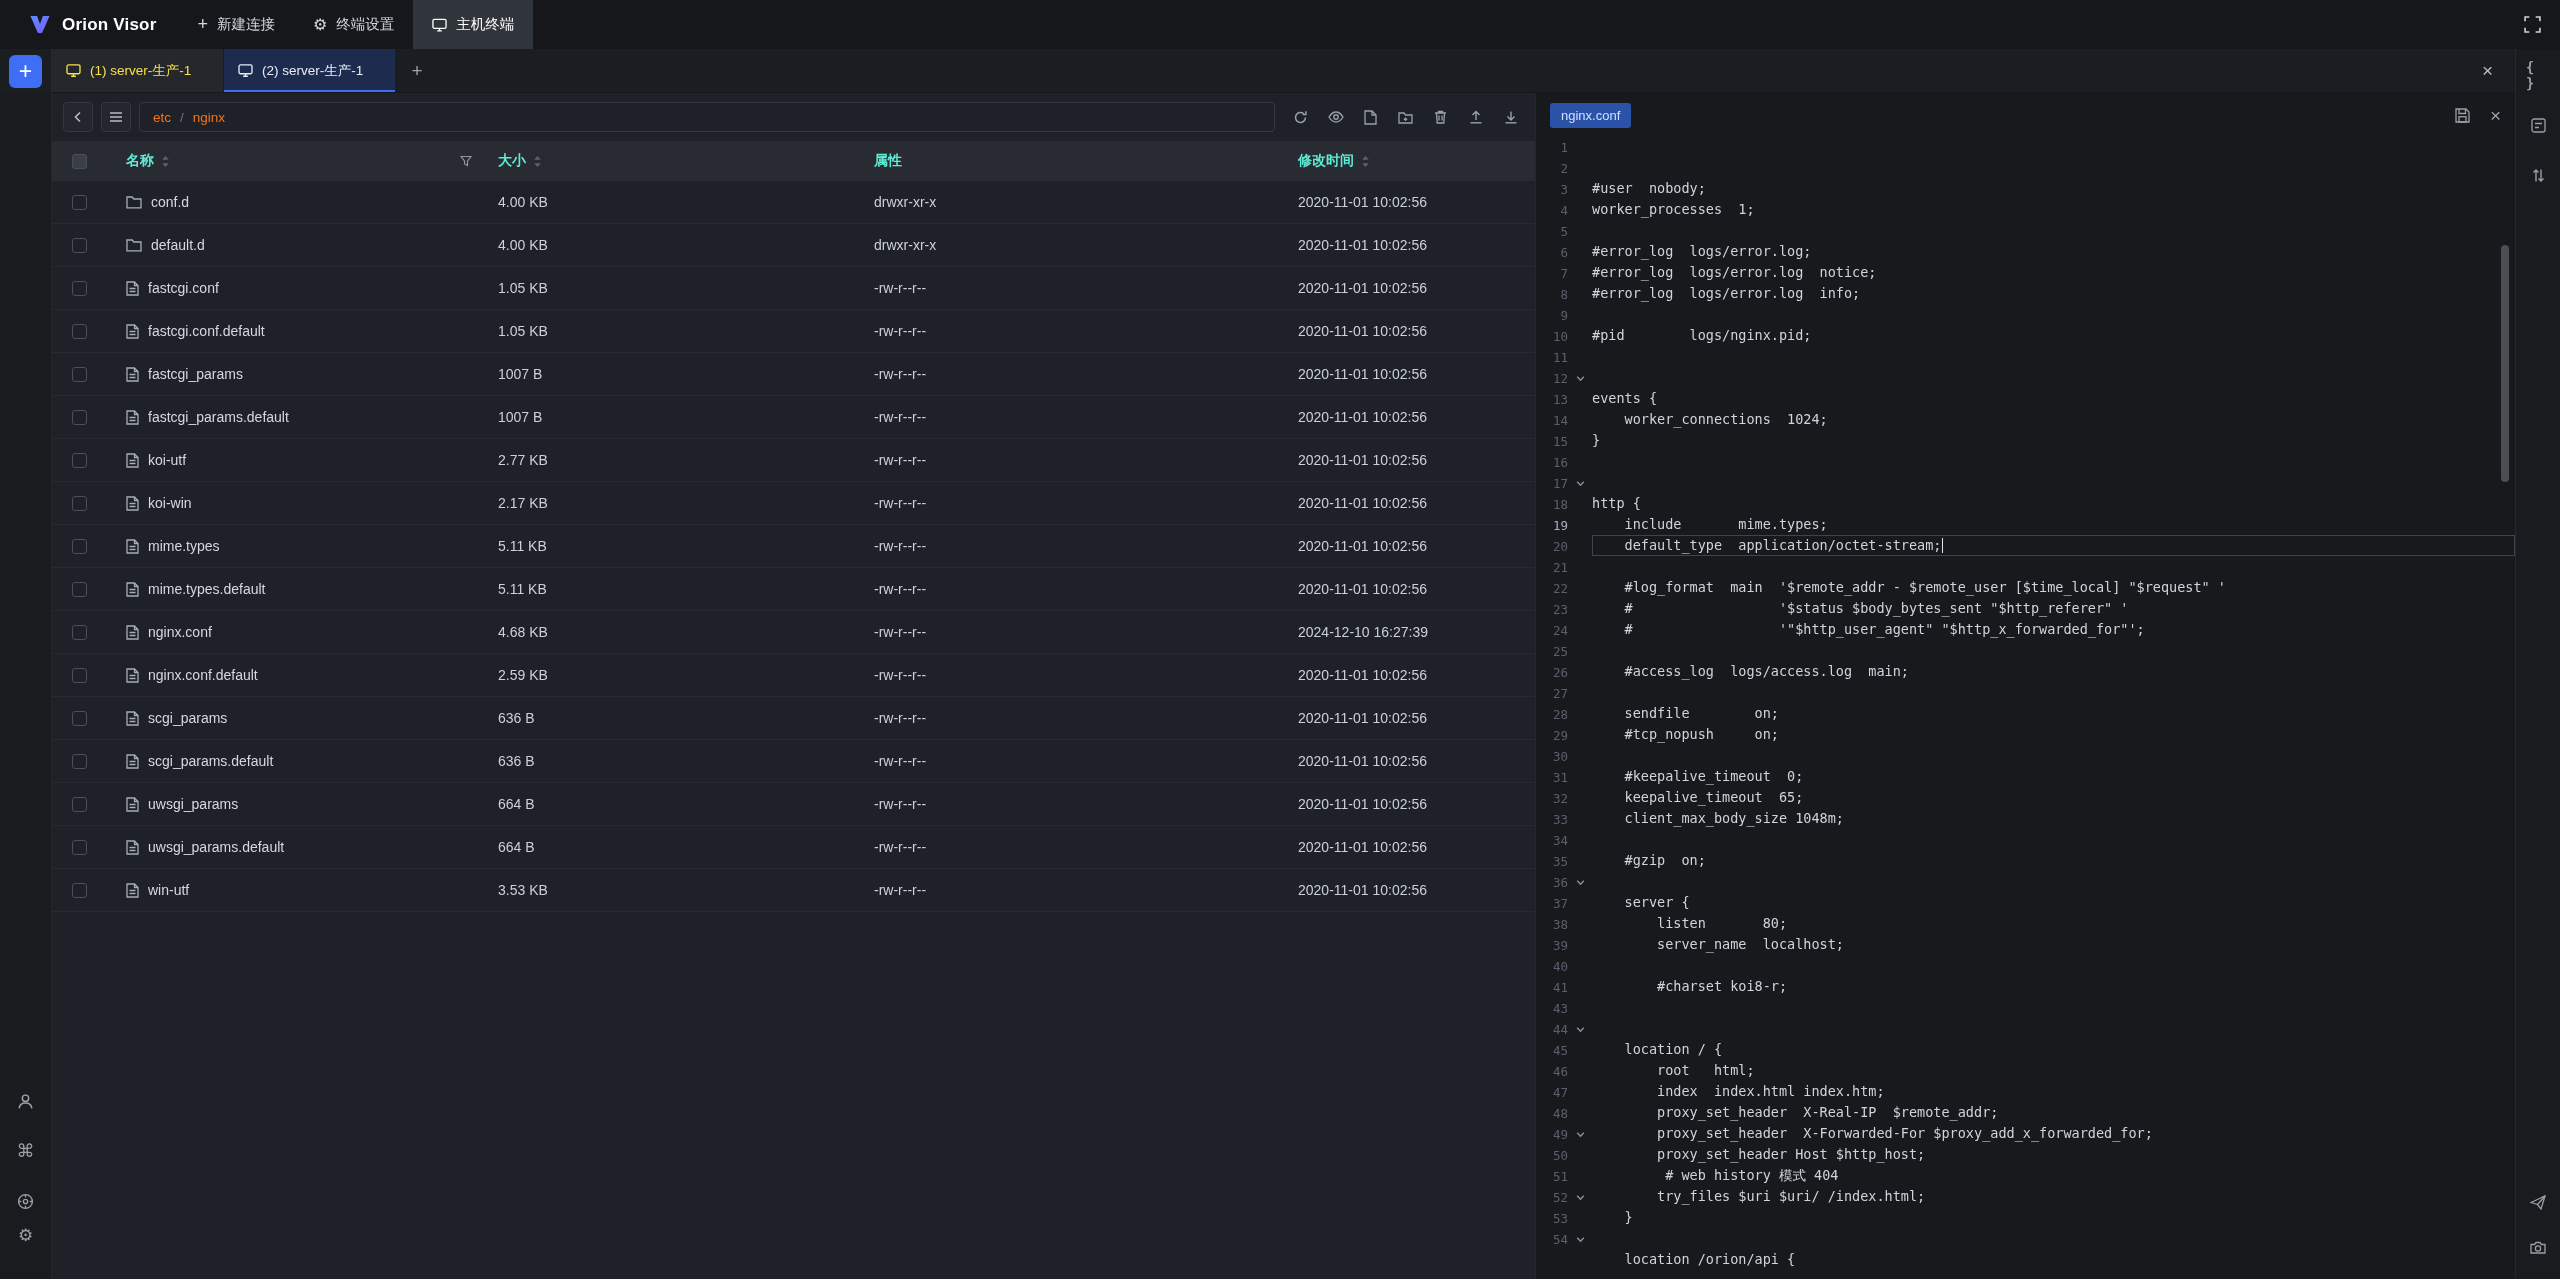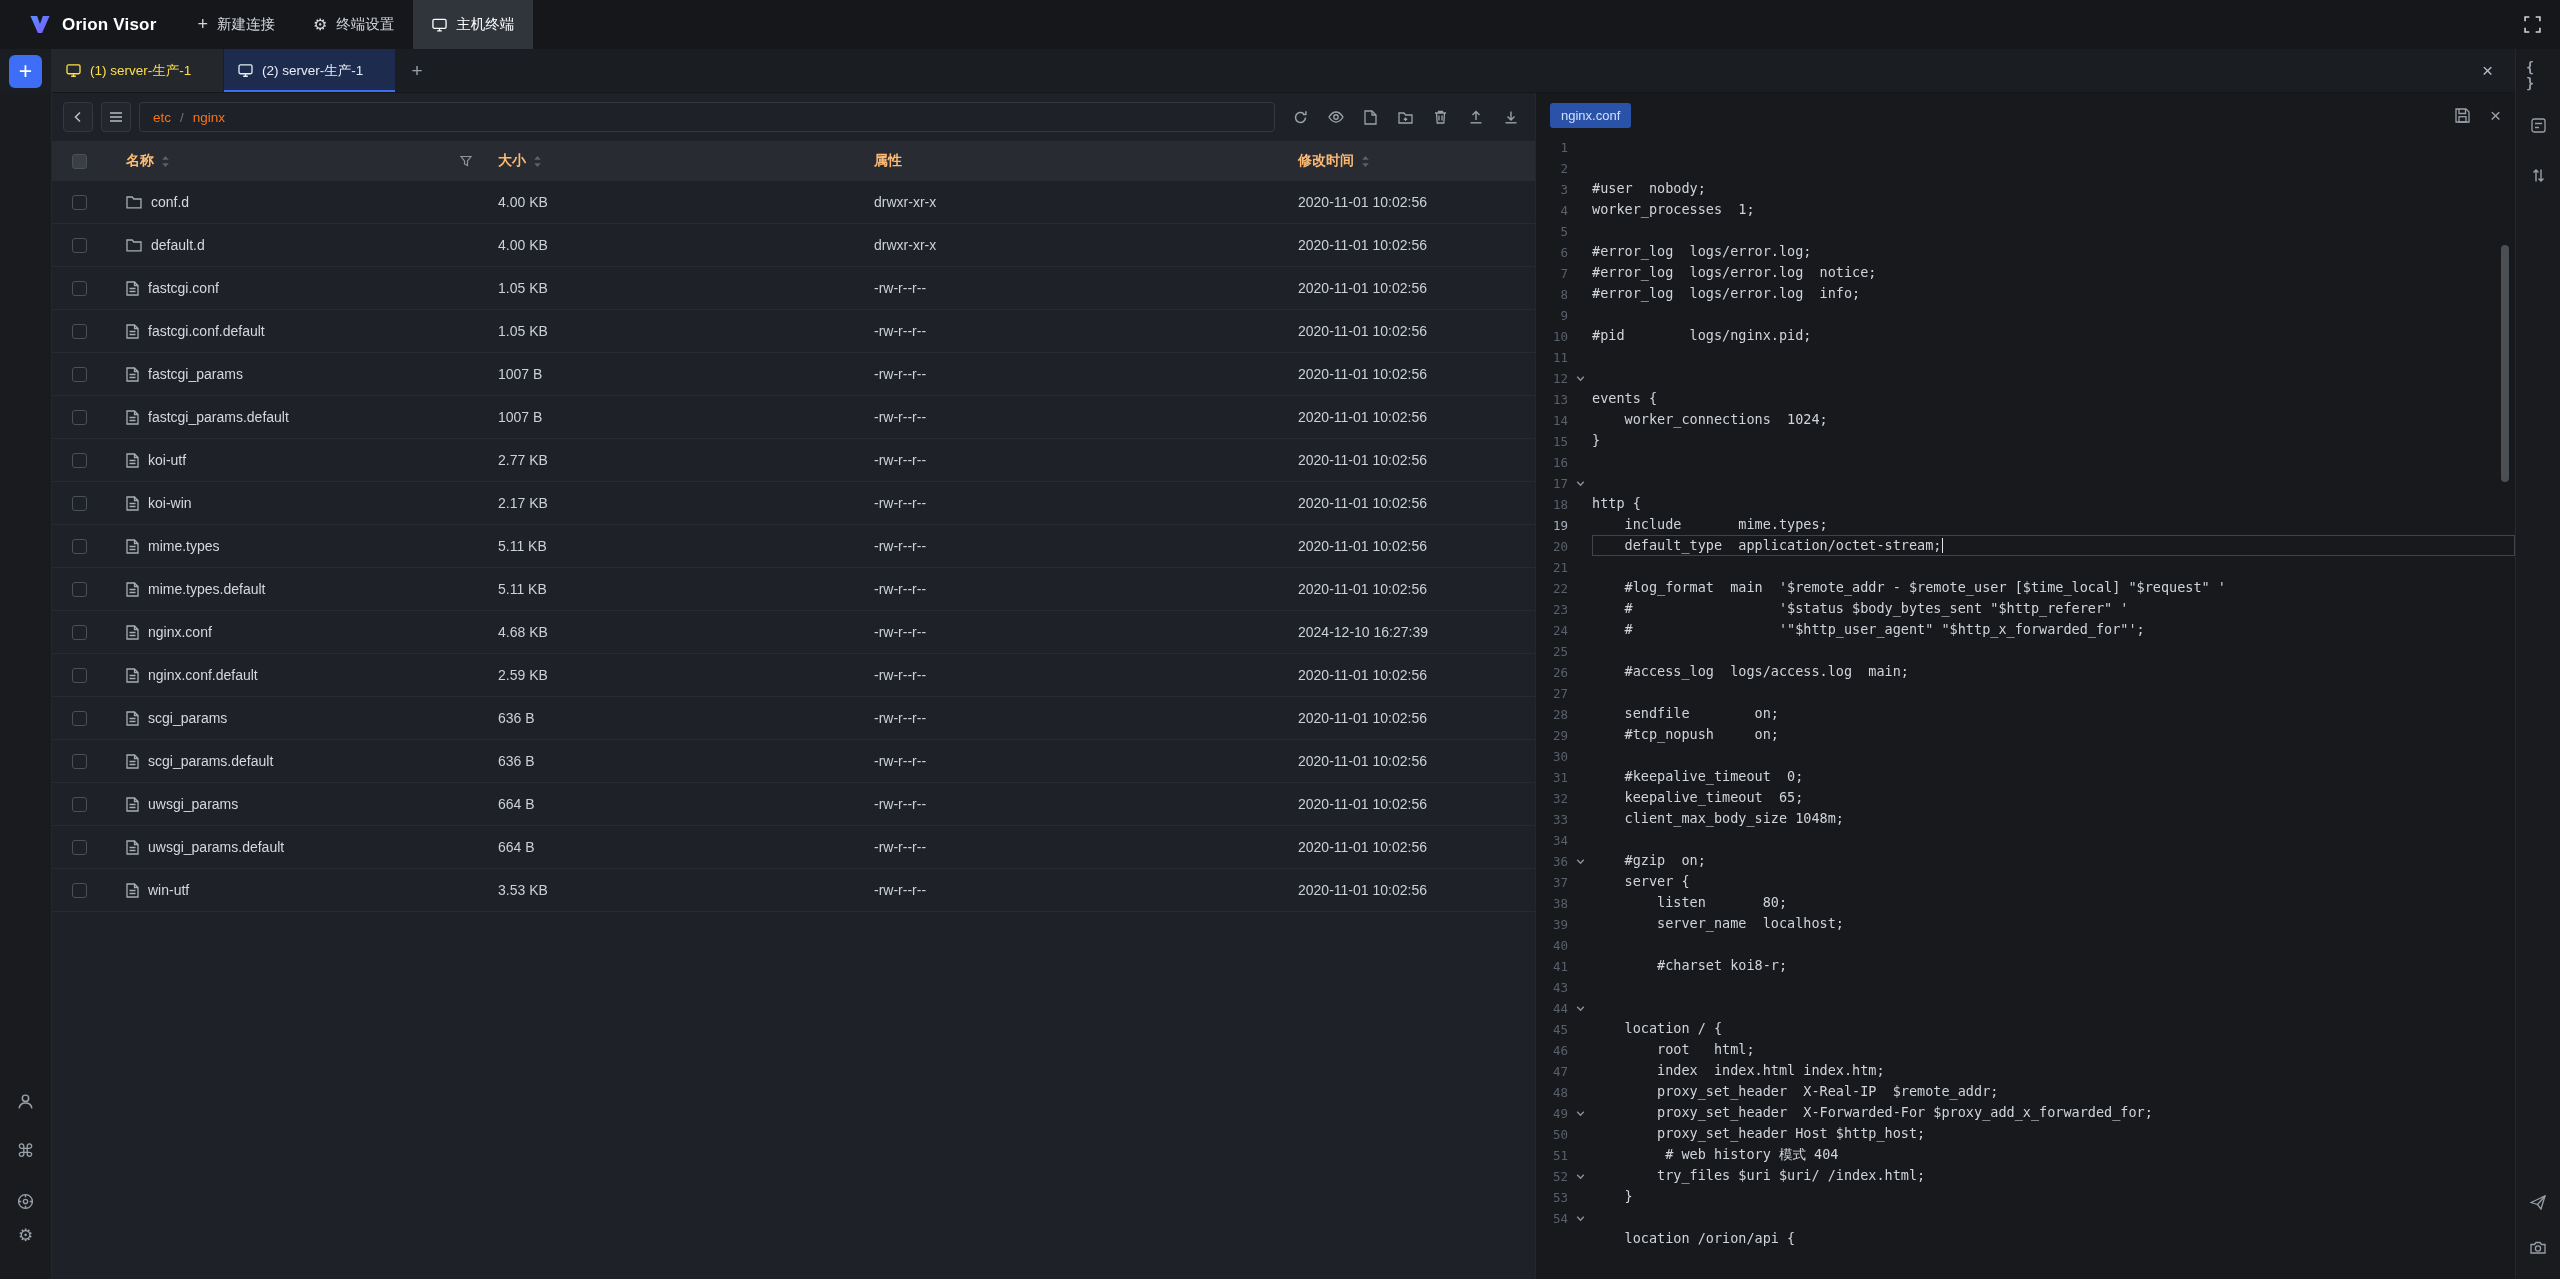--- a/index.html
+++ b/index.html
@@ -53,21 +53,21 @@
   .file-toolbar { flex:0 0 48px; display:flex; align-items:center; gap:8px; padding:0 11px; }
   .tool-btn { width:30px; height:30px; border:1px solid #343940; border-radius:4px; background:#23262c; color:#b6bcc4;
               display:flex; align-items:center; justify-content:center; cursor:pointer; }
   .breadcrumb-box { flex:1; height:30px; border:1px solid #343940; border-radius:4px; display:flex; align-items:center;
                     padding:0 13px; gap:9px; font-size:13.5px; margin-right:4px; }
   .crumb { color:#f97316; cursor:pointer; }
   .crumb-sep { color:#6b727c; }
   .icon-btn { width:27px; height:30px; display:flex; align-items:center; justify-content:center; color:#9aa1aa; cursor:pointer; }
 
   .ftable-header { flex:0 0 40px; background:#282b31; display:grid; grid-template-columns:56px 390px 370px 420px 1fr;
-                   align-items:center; font-size:14px; font-weight:bold; color:#fdba74; }
+                   align-items:center; font-size:14px; font-weight:bold; color:#5eead4; }
   .hcell { display:flex; align-items:center; gap:7px; }
   .hcell.c-check { padding-left:20px; }
   .hcell.c-name { padding-left:18px; }
   .hcell.c-attr { padding-left:6px; }
   .hcell.c-time { padding-left:10px; }
   .sort { display:flex; align-items:center; cursor:pointer; }
   .filter { margin-left:auto; margin-right:26px; display:flex; align-items:center; color:#8e959e; cursor:pointer; }
 
   .ftable-body { flex:1; overflow:hidden; }
   .frow { height:43px; display:grid; grid-template-columns:56px 390px 370px 420px 1fr; align-items:center;
@@ -802,20 +802,25 @@
                 <span class="lnum">33</span>
                 <span class="fold"></span>
                 <span class="lcode"></span>
               </div>
               <div class="eline">
                 <span class="lnum">34</span>
                 <span class="fold"></span>
                 <span class="lcode">    #gzip  on;</span>
               </div>
               <div class="eline">
+                <span class="lnum">35</span>
+                <span class="fold"></span>
+                <span class="lcode"></span>
+              </div>
+              <div class="eline">
                 <span class="lnum">36</span>
                 <span class="fold">
                   <svg width="11" height="11" viewBox="0 0 10 10" fill="none" stroke="currentColor" stroke-width="1.3">
                     <path d="M2 3.5 L5 6.5 L8 3.5"></path>
                   </svg>
                 </span>
                 <span class="lcode">    server {</span>
               </div>
               <div class="eline">
                 <span class="lnum">37</span>

